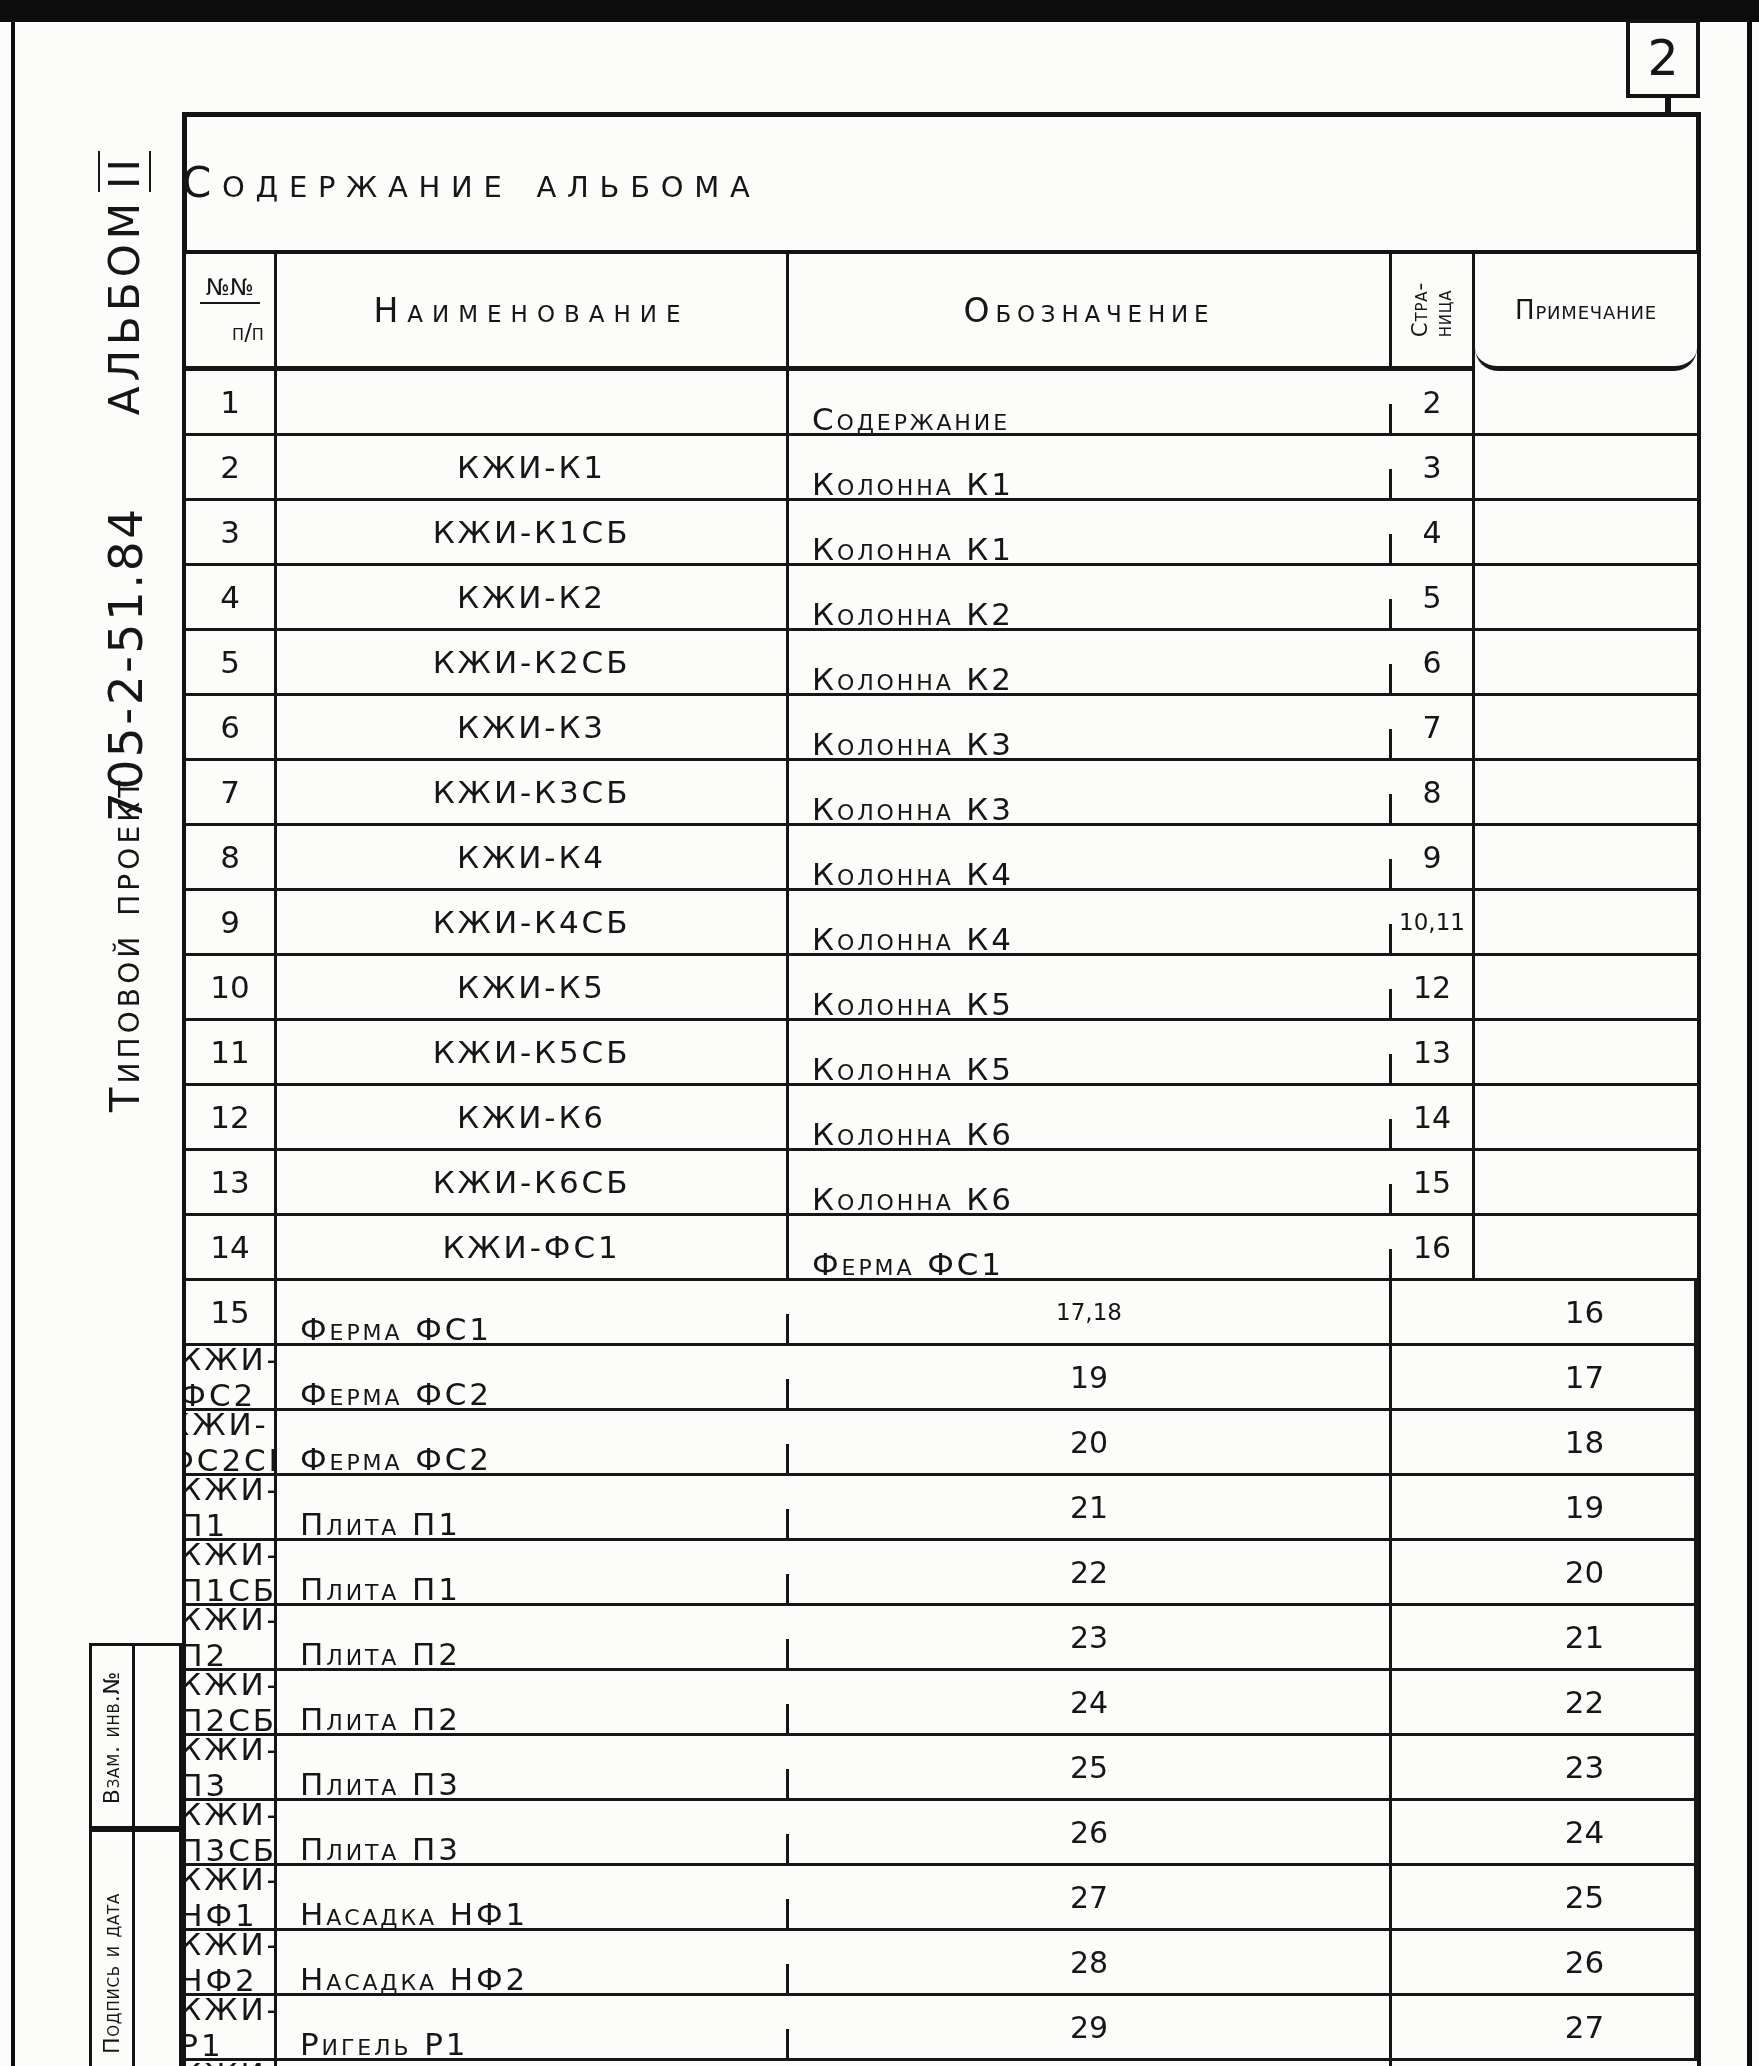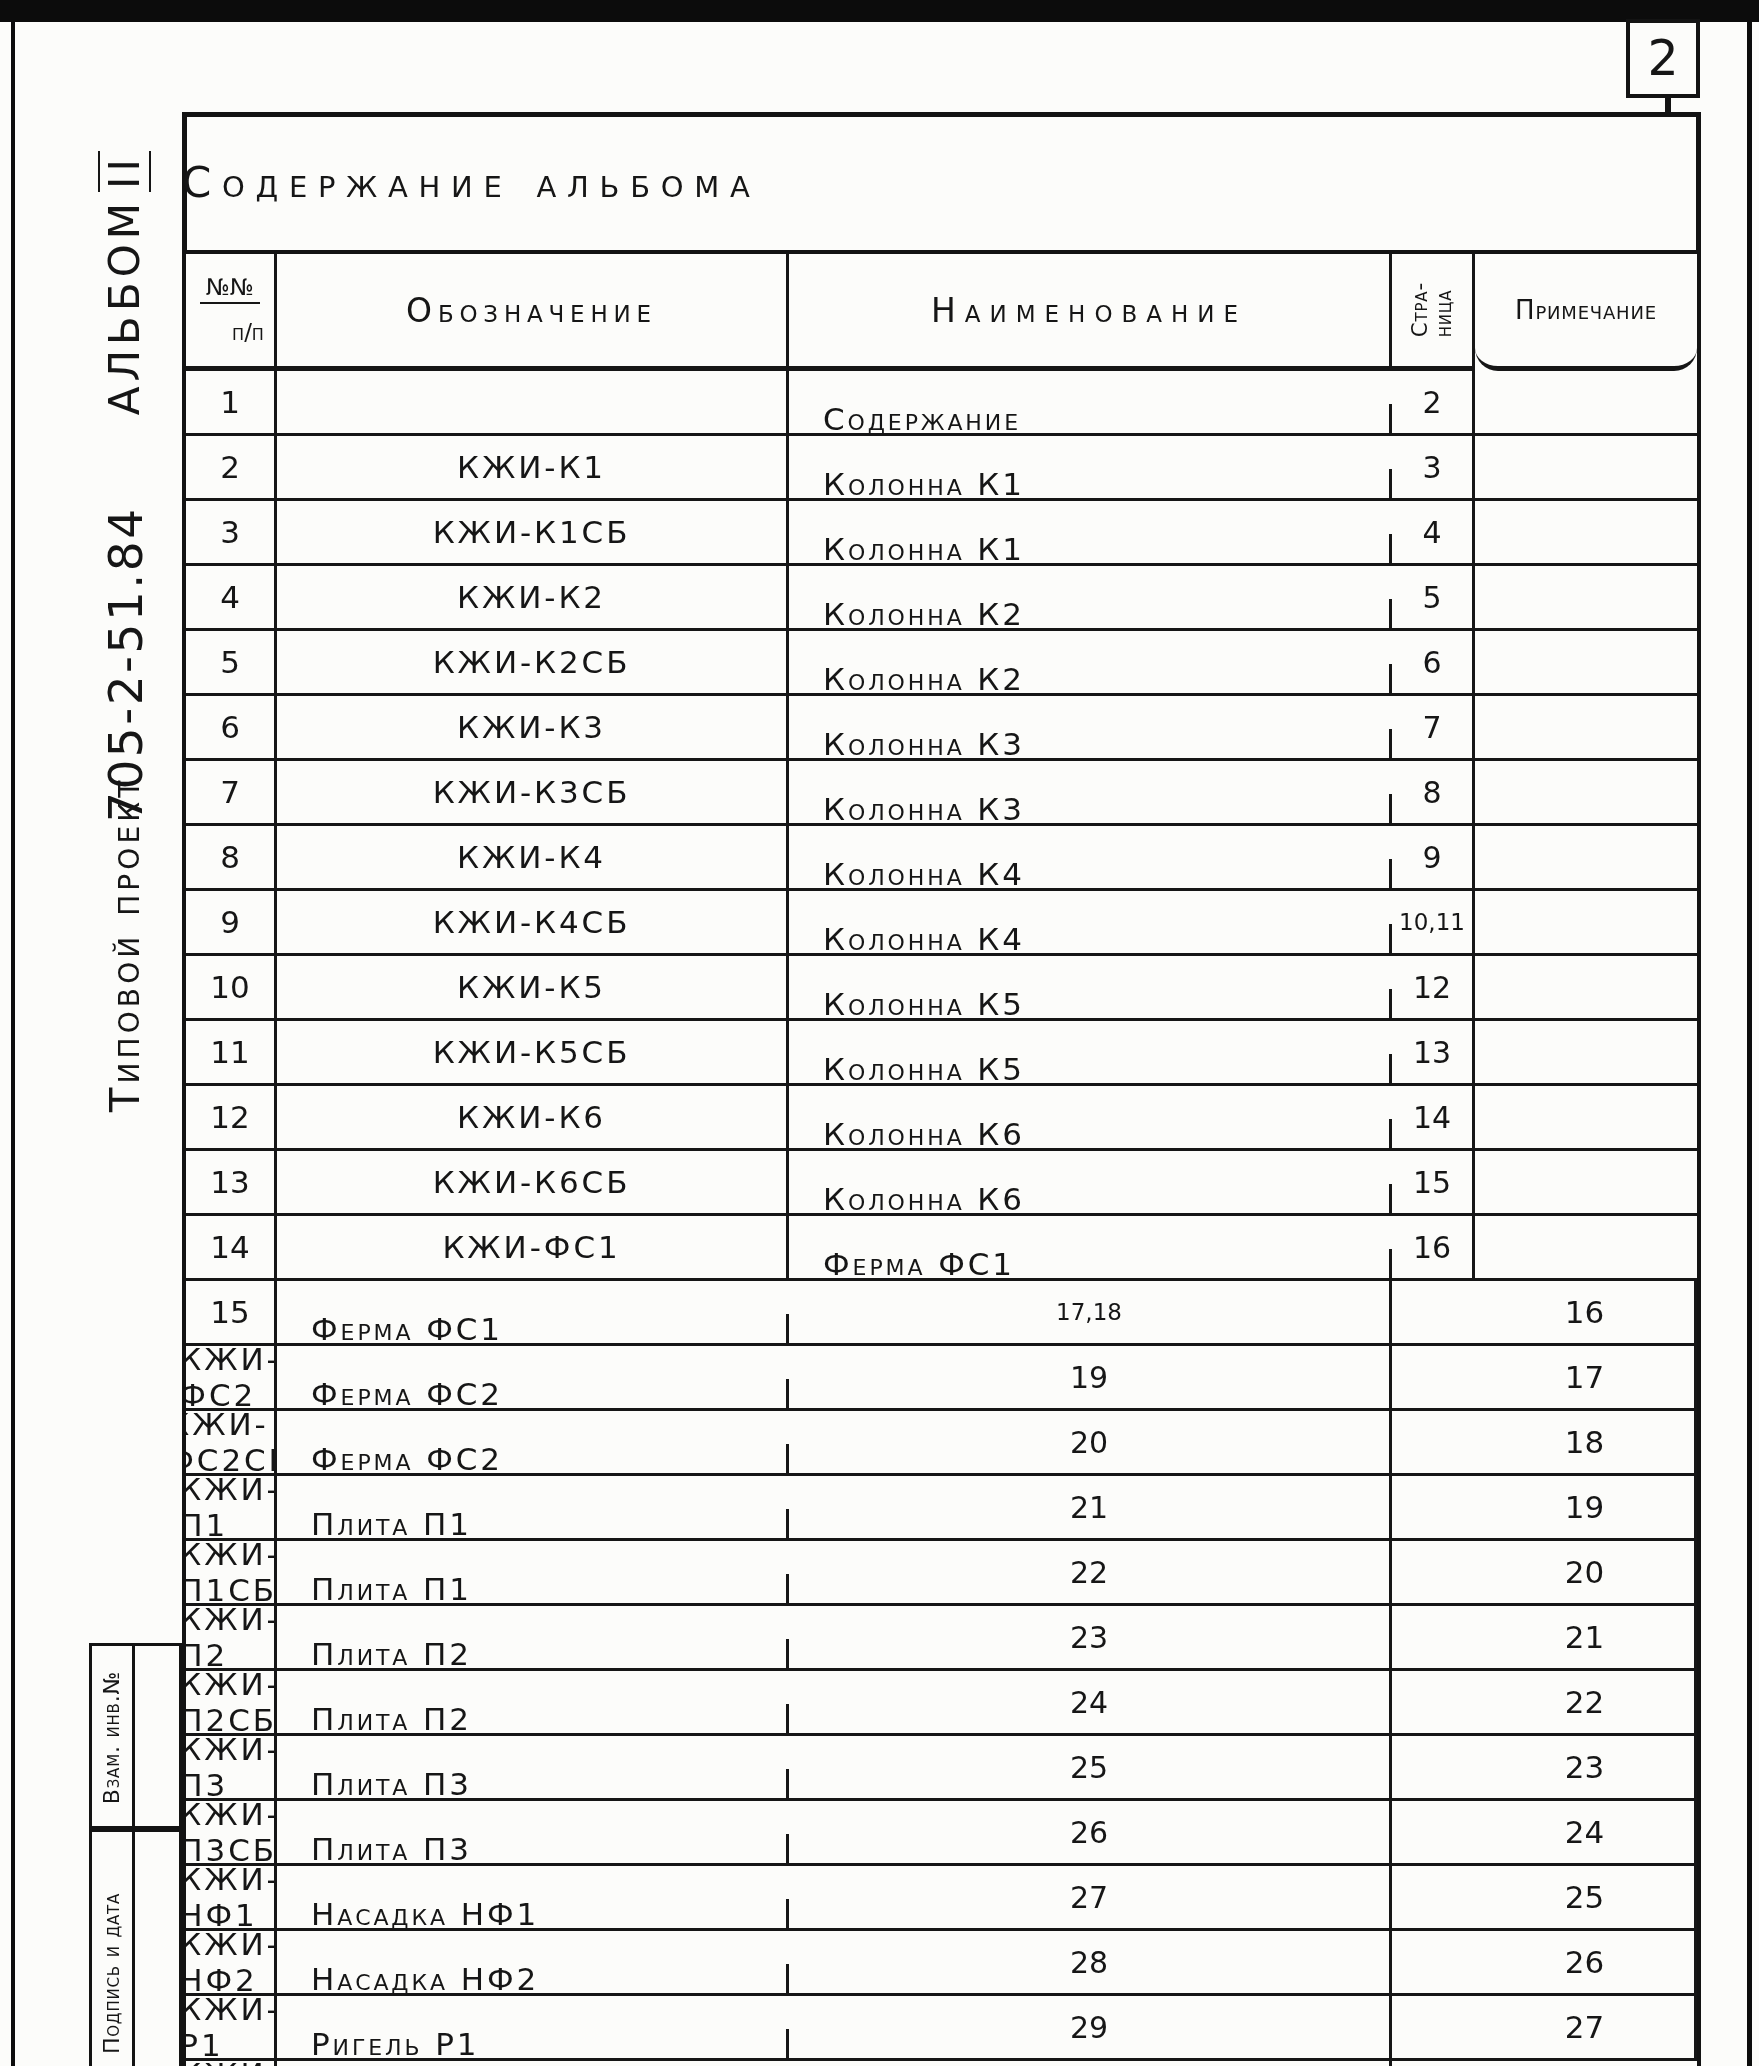--- a/index.html
+++ b/index.html
@@ -61,21 +61,21 @@
   .hname{font-size:33px;letter-spacing:9px;}
   .hpage-rot{
     transform:rotate(-90deg);
     font-size:21.5px;line-height:1.1;letter-spacing:0.8px;
     text-align:left;white-space:nowrap;
   }
   .hnote{font-size:26px;letter-spacing:0.8px;border-radius:23px;}
   .cell.num{font-size:31px;}
   .cell.desig{letter-spacing:2.9px;}
   .cell.name{
-    justify-content:flex-start;padding-left:34px;
+    justify-content:flex-start;padding-left:23px;
     letter-spacing:2.9px;font-variant-caps:small-caps;white-space:nowrap;margin-top:33px;
   }
   .cell.name.sm{font-size:25px;letter-spacing:1.7px;}
   .cell.page{font-size:30px;}
   .cell.page.sm{font-size:23px;letter-spacing:0;}
   
   .vtext{
     position:absolute;
     transform:rotate(-90deg);
     transform-origin:0 0;
@@ -122,22 +122,22 @@
 
   <div class="frame"></div>
 
   <div class="doc-title">Содержание альбома</div>
 
   <div class="ctable">
     <div class="cell hcell hnum">
       <span class="top">№№</span>
       <span class="bot">п/п</span>
     </div>
+    <div class="cell hcell hname">Наименование</div>
     <div class="cell hcell hdesig">Обозначение</div>
-    <div class="cell hcell hname">Наименование</div>
     <div class="cell hcell">
       <div class="hpage-rot">
         <div>Стра-</div>
         <div>ница</div>
       </div>
     </div>
     <div class="cell hcell hnote c5">Примечание</div>
 
     <div class="cell num">1</div>
     <div class="cell desig"></div>

